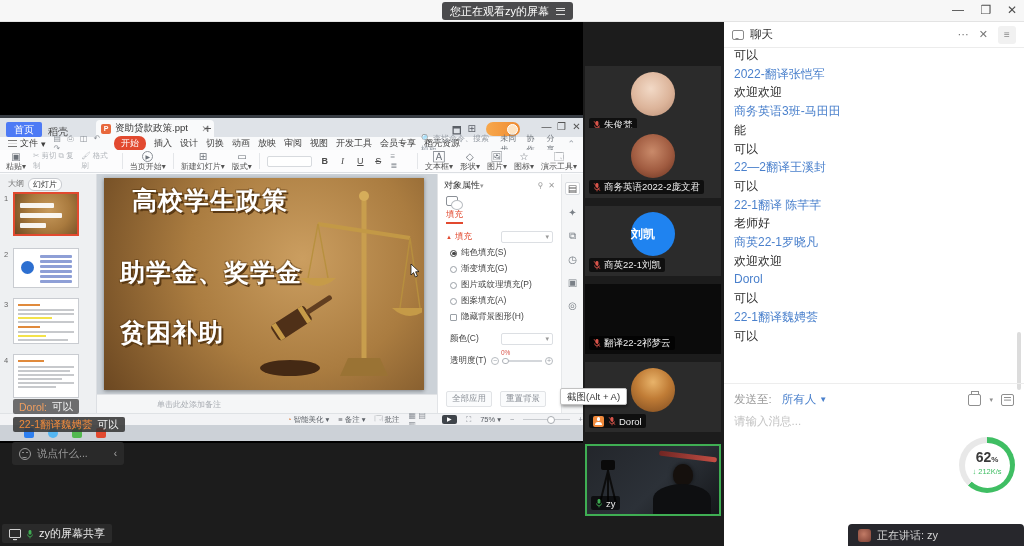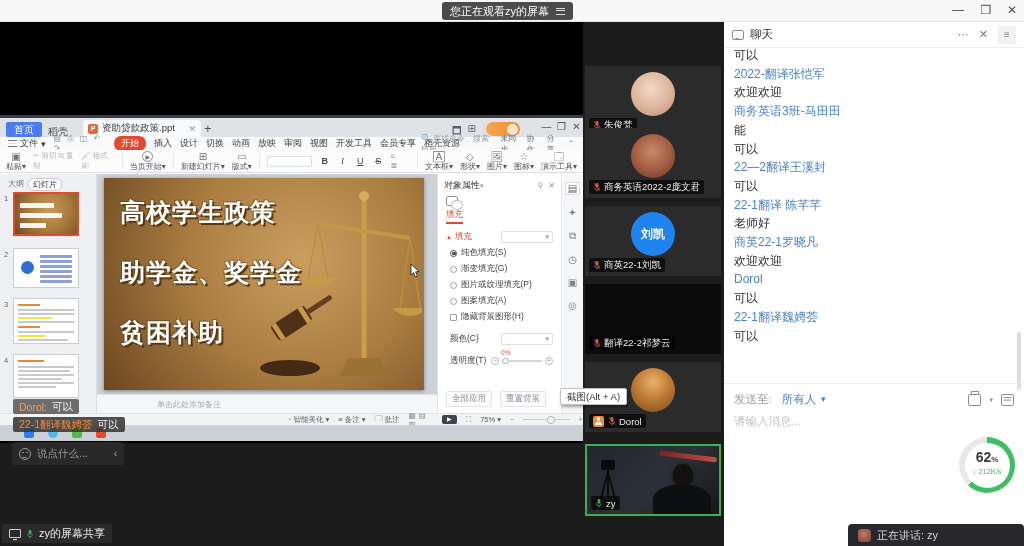--- a/index.html
+++ b/index.html
@@ -16,21 +16,21 @@
 
   
   .shared { position:absolute; left:0; top:22px; width:583px; height:421px; background:#000; }
 
   
   .wps { position:absolute; left:0; top:93px; width:583px; height:310px; background:#fbfcfd; }
   .wps-tabbar { position:absolute; left:0; top:0; width:583px; height:22px; background:#dfe3e8; border-top:3px solid #383d44; }
   .tab-home { position:absolute; left:6px; top:4px; width:36px; height:15px; background:#4d7af5; border-radius:2px; color:#fff; font-size:10px; text-align:center; line-height:15px; }
   .tab-docer { position:absolute; left:48px; top:4px; height:15px; display:flex; align-items:center; gap:3px; font-size:10px; color:#444;flex-direction:column; }
   .docer-ico { width:10px; height:10px; background:#e5492f; border-radius:2px; display:inline-block; }
-  .tab-doc { position:absolute; left:83px; top:2px; width:118px; height:17px; background:#f9fafb; border-radius:4px 4px 0 0; display:flex; align-items:center; gap:4px; padding:0 5px; font-size:9.5px; color:#333; }
+  .tab-doc { position:absolute; left:96px; top:2px; width:118px; height:17px; background:#f9fafb; border-radius:4px 4px 0 0; display:flex; align-items:center; gap:4px; padding:0 5px; font-size:9.5px; color:#333; }
   .ppt-ico { width:10px; height:10px; background:#e8683c; border-radius:2px; color:#fff; font-size:7px; font-weight:bold; text-align:center; line-height:10px; flex:none; }
   .tab-close { color:#999; font-size:9px; margin-left:auto; }
   .tab-add { position:absolute; left:204px; top:3px; color:#555; font-size:13px; }
   .tb-right-icos { position:absolute; left:452px; top:5px; display:flex; gap:6px; color:#5a5f66; font-size:10px; }
   .member-pill { position:absolute; left:486px; top:4px; width:34px; height:14px; border-radius:8px; background:linear-gradient(90deg,#f7a84c,#ef8b32); display:flex; align-items:center; justify-content:flex-end; padding-right:2px; }
   .member-ava { width:11px; height:11px; border-radius:50%; background:#fde3c2; border:1px solid #fff; }
   .wps-ctl { position:absolute; top:3px; color:#555; font-size:10px; width:13px; text-align:center; }
 
   
   .wps-menubar { position:absolute; left:0; top:22px; width:583px; height:13px; background:#f9fafb; display:flex; align-items:center; gap:8px; padding:0 8px; font-size:9px; color:#3d3d3d; }
@@ -131,21 +131,21 @@
   .tooltip { position:absolute; left:560px; top:388px; height:17px; background:#fff; border:1px solid #c2c2c2; box-shadow:1px 2px 3px rgba(0,0,0,.35); border-radius:2px; font-size:9.5px; color:#333; line-height:15px; padding:0 6px; z-index:40; white-space:nowrap; }
 
   
   .tile { position:absolute; left:585px; width:136px; height:70px; background:#2b2b2b; overflow:hidden; }
   .tile .ava { position:absolute; left:46px; top:6px; width:44px; height:44px; border-radius:50%; }
   .namebar { position:absolute; left:4px; bottom:4px; height:14px; background:rgba(0,0,0,.65); border-radius:2px; display:flex; align-items:center; gap:3px; padding:0 4px; color:#ededed; font-size:9.5px; white-space:nowrap; }
   .mic { width:8px; height:10px; flex:none; }
   .hostbadge { width:11px; height:11px; background:#f08a3c; border-radius:2px; position:relative; flex:none; margin-right:1px; }
   .hostbadge::before { content:""; position:absolute; left:3.6px; top:1.8px; width:3.6px; height:3.6px; border-radius:50%; background:#fff; }
   .hostbadge::after { content:""; position:absolute; left:2.2px; top:6px; width:6.6px; height:3.4px; border-radius:3px 3px 0 0; background:#fff; }
-  .initials { color:#fff; font-size:12px; font-weight:bold; text-align:center; line-height:44px; background:#1f83f0; }
+  .initials { color:#fff; font-size:12px; font-weight:bold; text-align:left; line-height:44px; background:#1f83f0; }
   .tile-zy { border:2px solid #3fae53; background:linear-gradient(135deg,#23262b 0%,#2c3138 55%,#15171a 100%); }
   .zy-streak { position:absolute; right:2px; top:8px; width:58px; height:5px; background:linear-gradient(90deg,#7c241f,#e05548); transform:rotate(7deg); border-radius:2px; opacity:.85; }
   .zy-head { position:absolute; right:26px; top:18px; width:20px; height:22px; border-radius:50% 50% 45% 45%; background:#15100d; box-shadow:0 0 5px rgba(0,0,0,.6); }
   .zy-body { position:absolute; right:8px; top:38px; width:58px; height:30px; border-radius:50% 50% 0 0; background:#0e0f11; }
   .zy-tripod { position:absolute; left:14px; top:14px; width:14px; height:10px; background:#0a0a0a; border-radius:2px; }
   .zy-leg { position:absolute; width:1.5px; height:34px; background:#0c0c0c; top:24px; }
 
   
   .chat { position:absolute; left:724px; top:22px; width:300px; height:524px; background:#fff; }
   .chat-head { position:absolute; left:0; top:0; width:300px; height:26px; border-bottom:1px solid #ececec; display:flex; align-items:center; padding:0 8px; gap:6px; }
@@ -364,21 +364,21 @@
             <path d="M140 122 Q158 138 176 122 Z" fill="#c79c48"></path>
             <path d="M96 172 L128 172 L136 190 L88 190 Z" fill="#9a7334"></path>
             <g transform="rotate(-33 40 138)">
               <rect x="20" y="128" width="40" height="18" rx="4" fill="#4a2c16"></rect>
               <rect x="22" y="128" width="5" height="18" fill="#c79c48"></rect>
               <rect x="53" y="128" width="5" height="18" fill="#c79c48"></rect>
               <rect x="58" y="134" width="30" height="5" rx="2" fill="#5d3a1e"></rect>
             </g>
             <ellipse cx="38" cy="182" rx="30" ry="8" fill="#3f2512"></ellipse>
           </svg>
-          <div class="slide-title" style="top:18px;">高校学生政策</div>
+          <div class="slide-title" style="top:6px;margin-left:12px;">高校学生政策</div>
           <div class="slide-title" style="top:78px;">助学金、奖学金</div>
           <div class="slide-title" style="top:138px;">贫困补助</div>
           <svg width="10" height="14" viewBox="0 0 10 14" style="position:absolute; right:4px; top:86px;">
             <path d="M1 0 L1 11 L3.6 8.6 L5.4 13 L7.4 12.1 L5.6 7.8 L9 7.6 Z" fill="#fff" stroke="#000" stroke-width=".7"></path>
           </svg>
         </div>
         <div class="notes-strip">单击此处添加备注</div>
       </div>
 
       <div class="objpanel">

